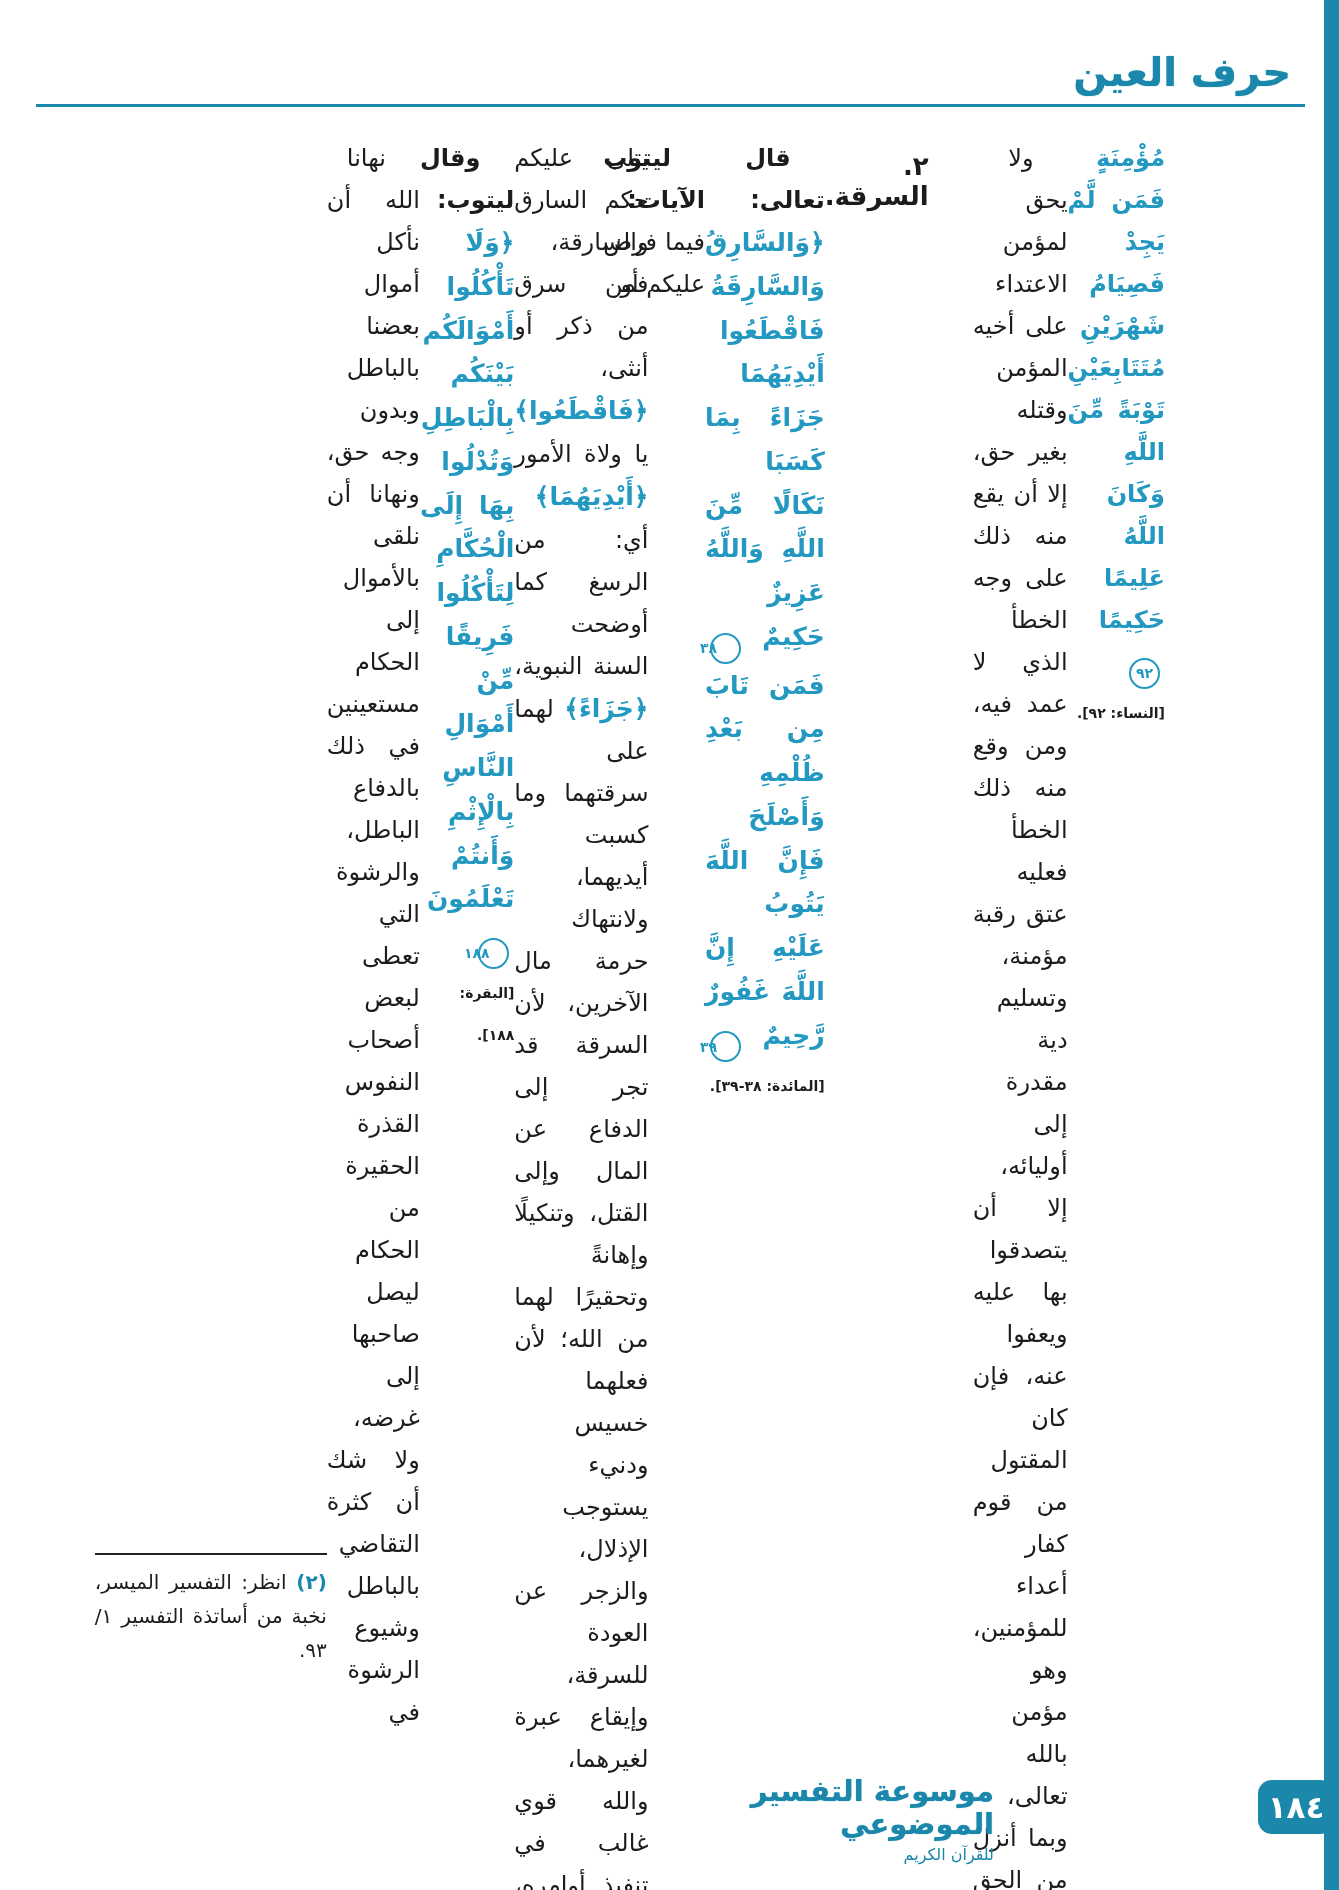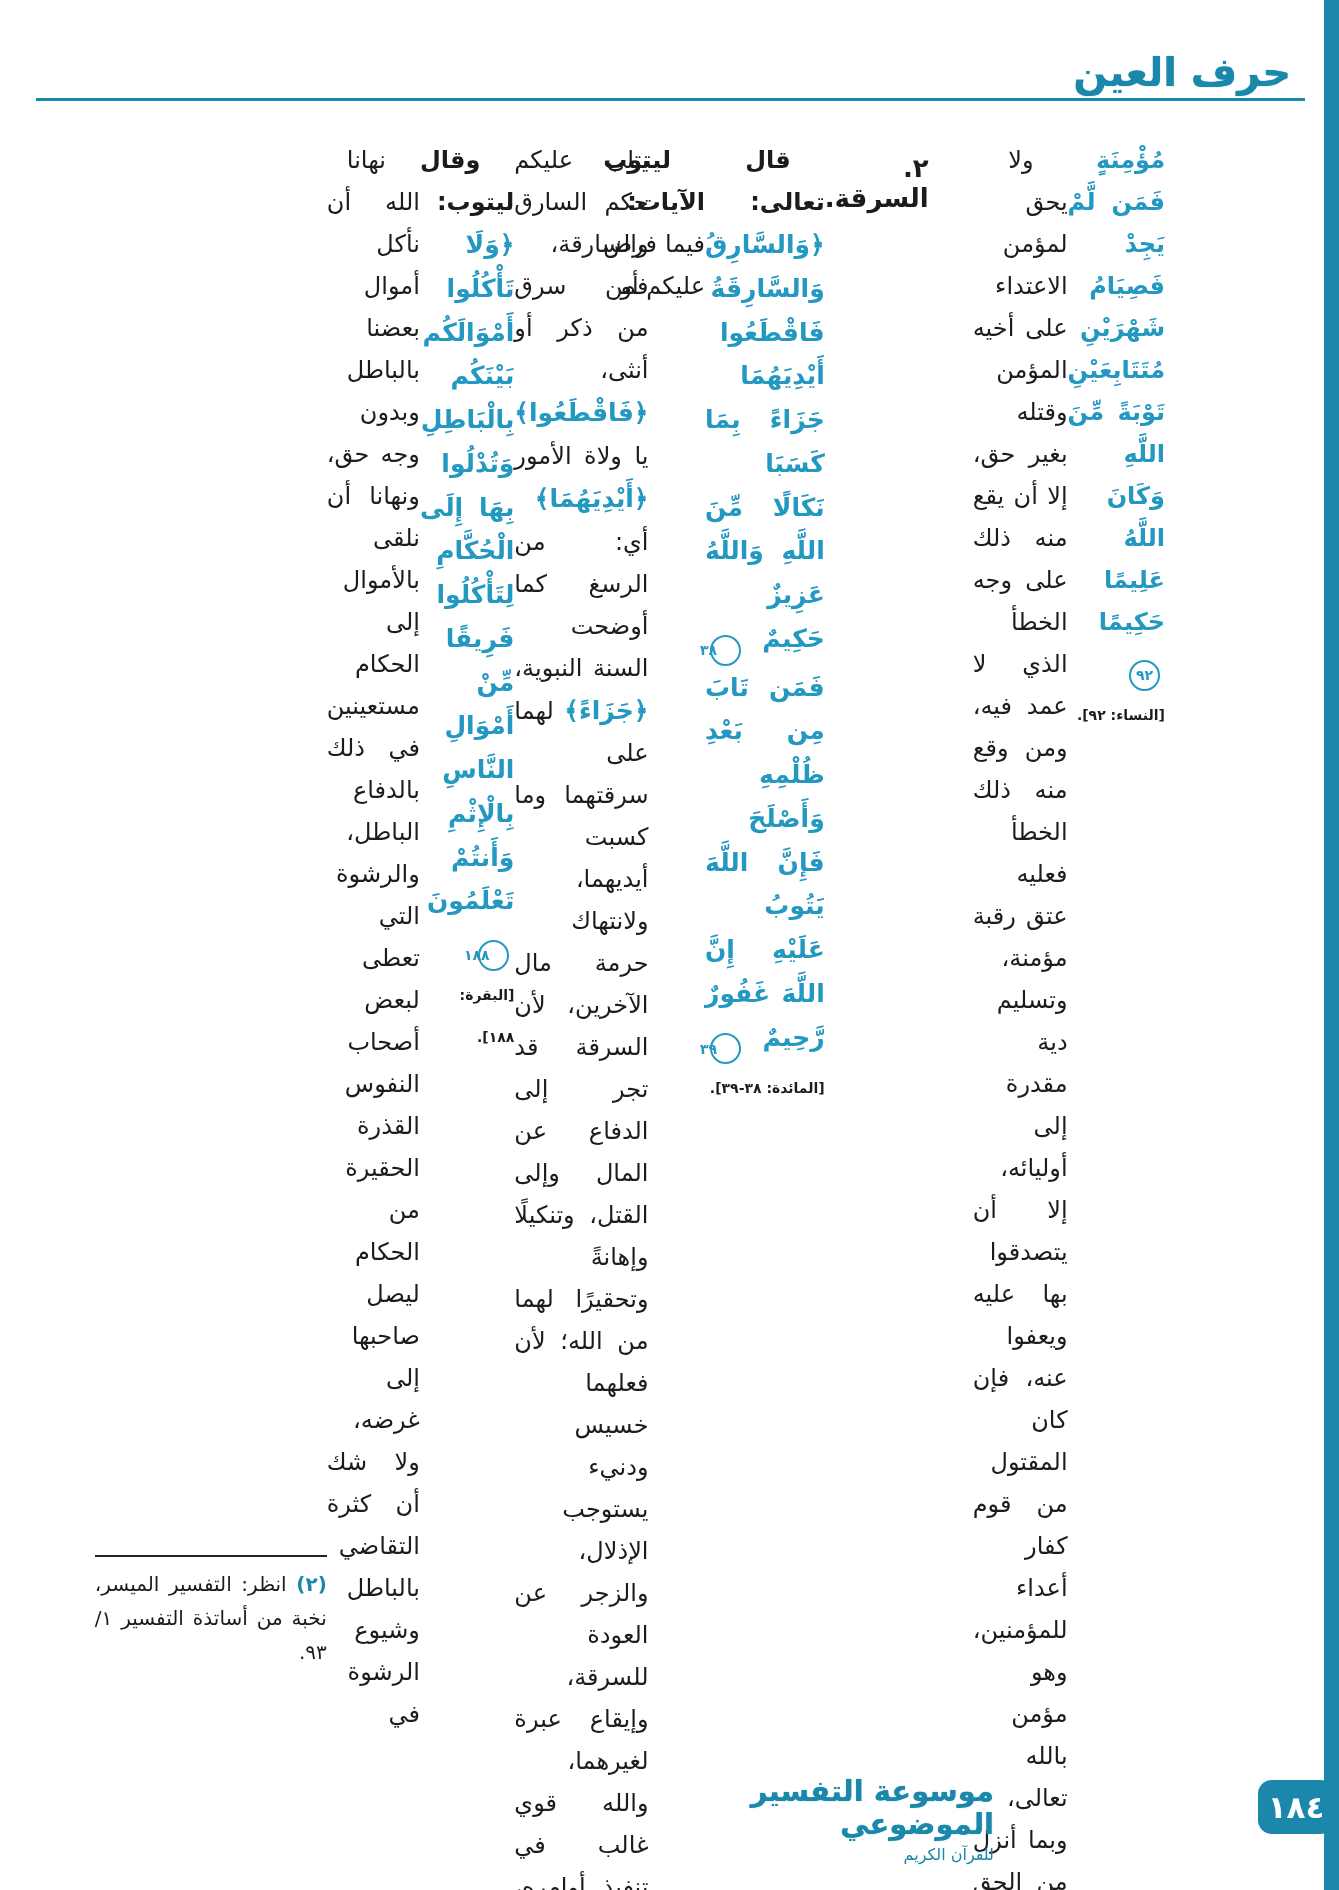--- a/index.html
+++ b/index.html
@@ -17,22 +17,22 @@
     direction:rtl;
     color:var(--text);
   }
   
   .edge-strip{
     position:absolute;top:0;right:0;width:15px;height:100%;
     background:var(--accent);
   }
   
   .header{
-    margin:0 34px 12px 36px;
-    padding:50px 14px 4px 0;
+    margin:0 34px 4px 36px;
+    padding:50px 14px 10px 0;
     border-bottom:3px solid var(--accent);
   }
   .header-title{
     font-size:40px;font-weight:bold;color:var(--accent);
     text-align:start;line-height:1.1;
     text-shadow:0 0 1px var(--accent);
   }
   
   .content{
     display:flex;gap:38px;

